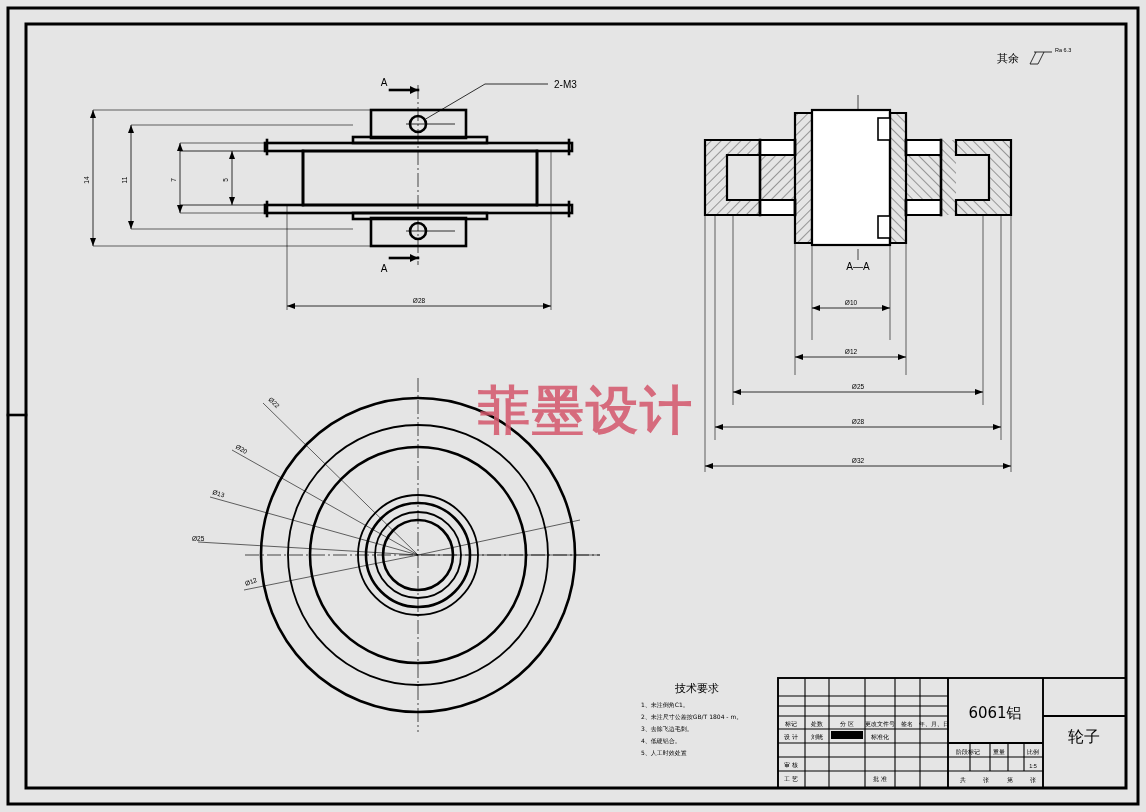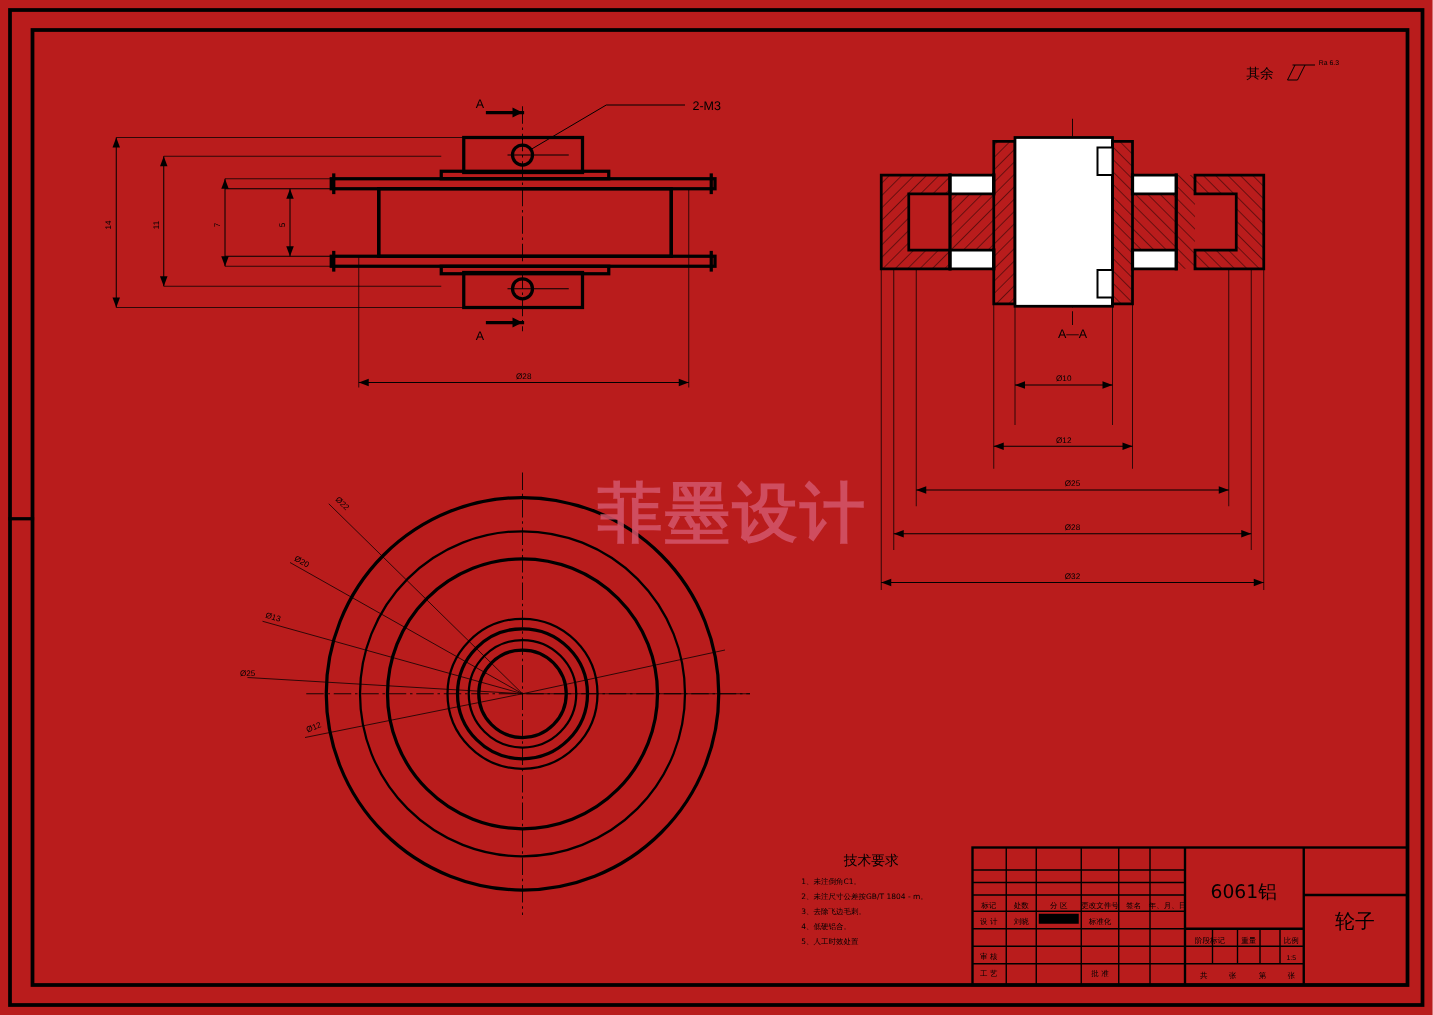--- a/index.html
+++ b/index.html
@@ -1,18 +1,18 @@
 <!DOCTYPE html>
 <html><head>
 <meta charset="utf-8">
 <style>
   html,body{margin:0;padding:0;background:#fff;}
   body{width:1146px;height:812px;position:relative;overflow:hidden;
        font-family:"Liberation Sans","DejaVu Sans",sans-serif;}
-  #sheet{position:absolute;inset:0;background:#b91c1c;}
+  #sheet{position:absolute;inset:0;background:#e5e5e5;}
   svg{display:block;}
   .outer{fill:none;stroke:#000;stroke-width:3;}
   .inner{fill:none;stroke:#000;stroke-width:3;}
   .thick{fill:none;stroke:#000;stroke-width:2.6;stroke-linecap:square;}
   .med{fill:none;stroke:#000;stroke-width:1.8;}
   .thin{fill:none;stroke:#000;stroke-width:0.8;}
   .hair{fill:none;stroke:#000;stroke-width:0.6;}
   .center{fill:none;stroke:#000;stroke-width:0.7;stroke-dasharray:14 3 2 3;}
   .dimtxt{font-size:6.5px;fill:#000;font-family:"Liberation Sans",sans-serif;}
   .lbl{font-size:10px;fill:#000;font-family:"Liberation Sans",sans-serif;}

